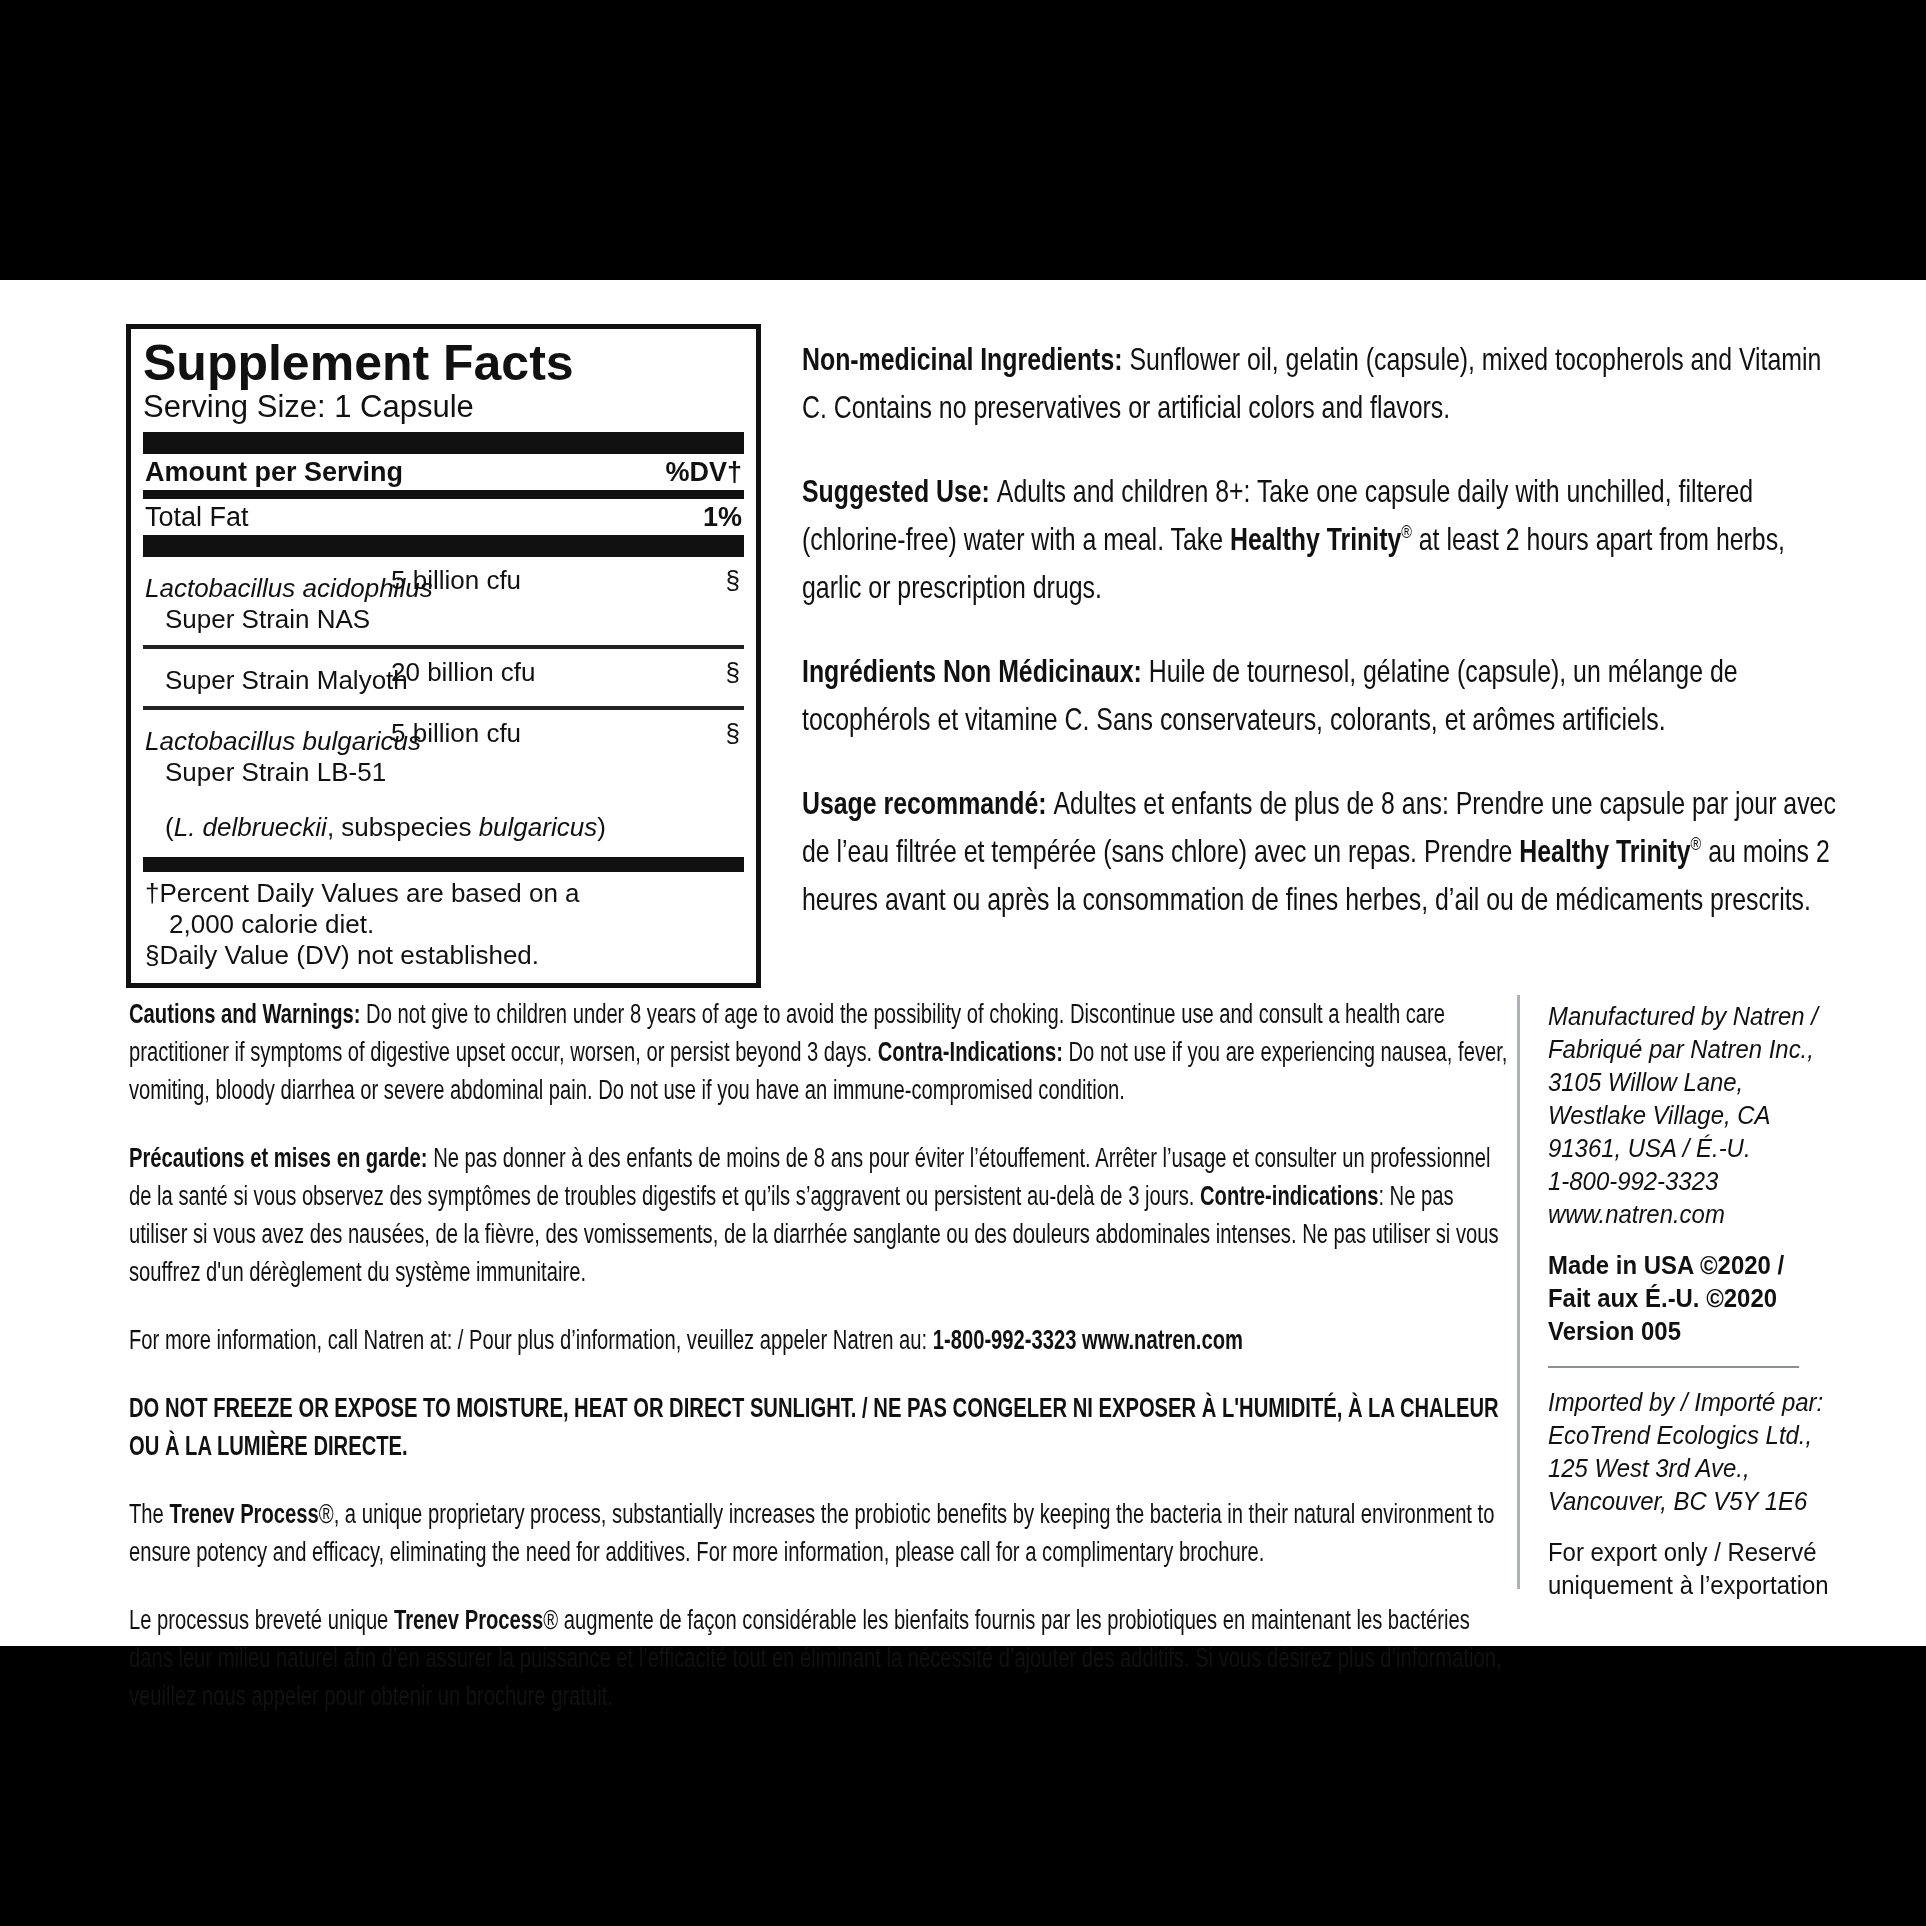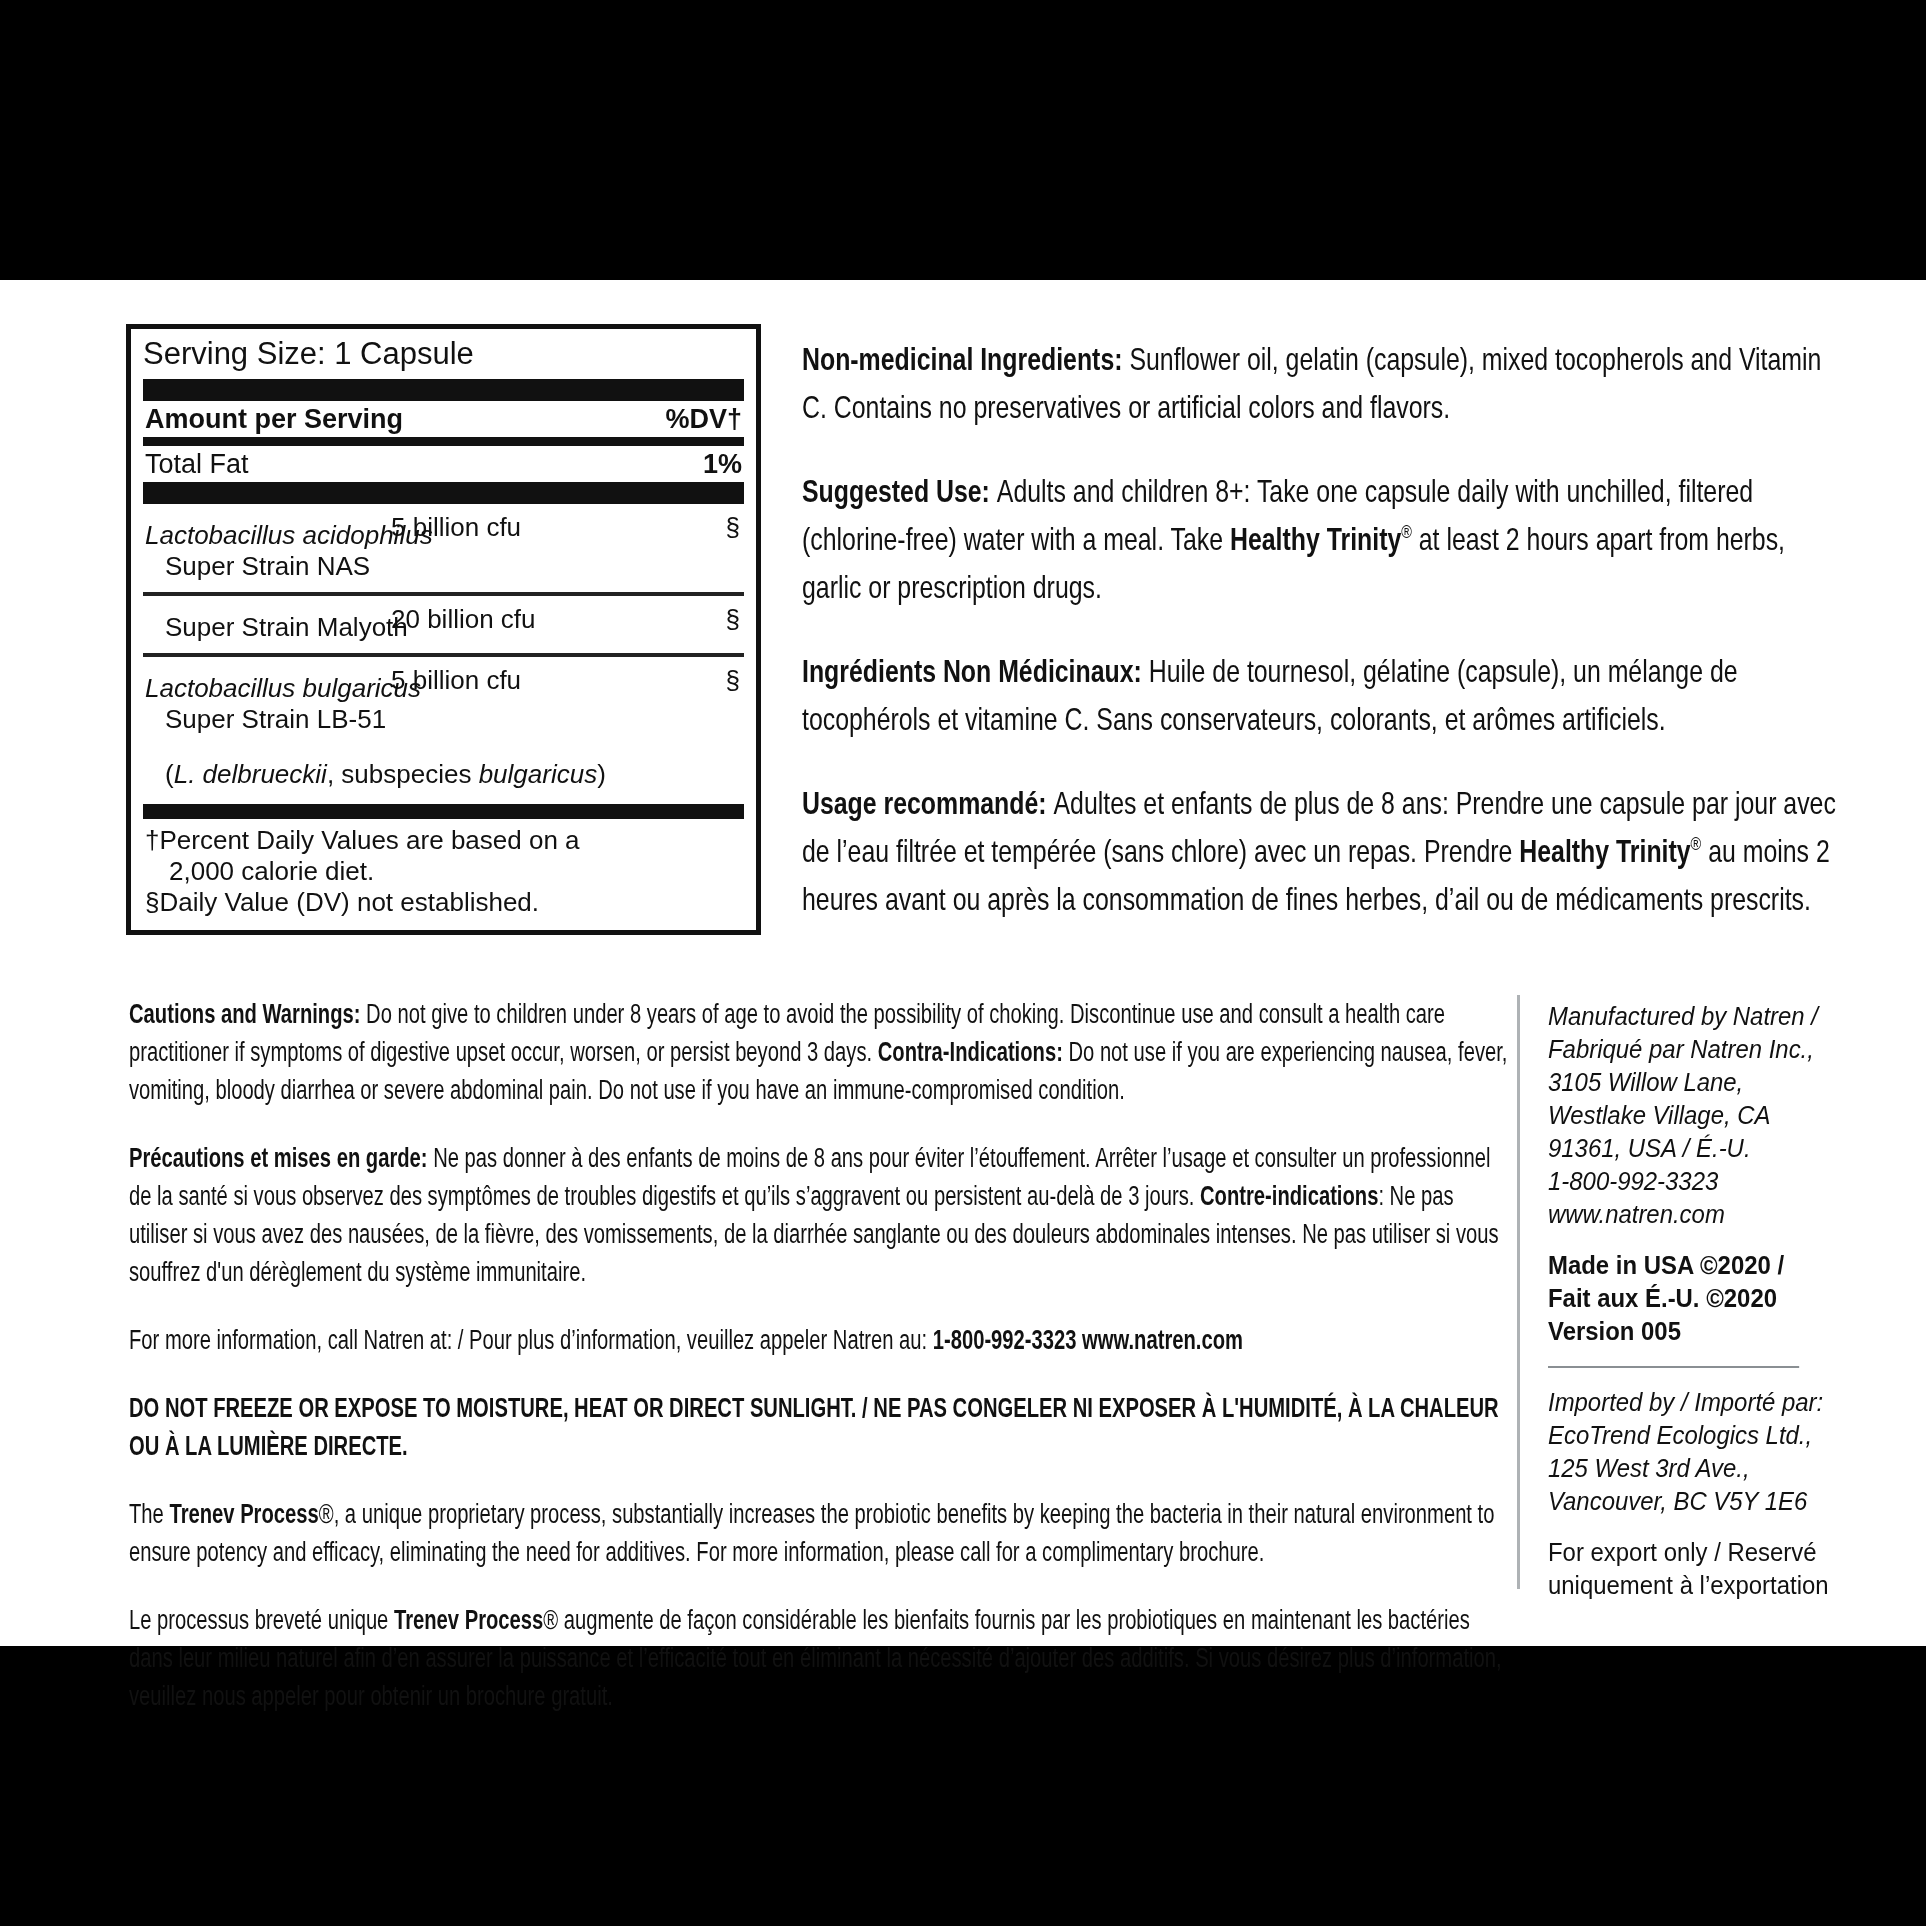--- a/index.html
+++ b/index.html
@@ -52,20 +52,21 @@
   .i{font-style:italic;}
   .sup{font-size:0.58em;vertical-align:super;line-height:0;}
 </style>
 </head>
 <body>
 
 <div class="canvas">
   <div class="white-area">
 
     <div class="facts-box">
+      <div class="facts-title">Supplement Facts</div>
       <div class="facts-serving">Serving Size: 1 Capsule</div>
 
       <div class="bar thick"></div>
 
       <div class="facts-header-row">
         <span class="b">Amount per Serving</span>
         <span class="b">%DV†</span>
       </div>
 
       <div class="bar medium"></div>

